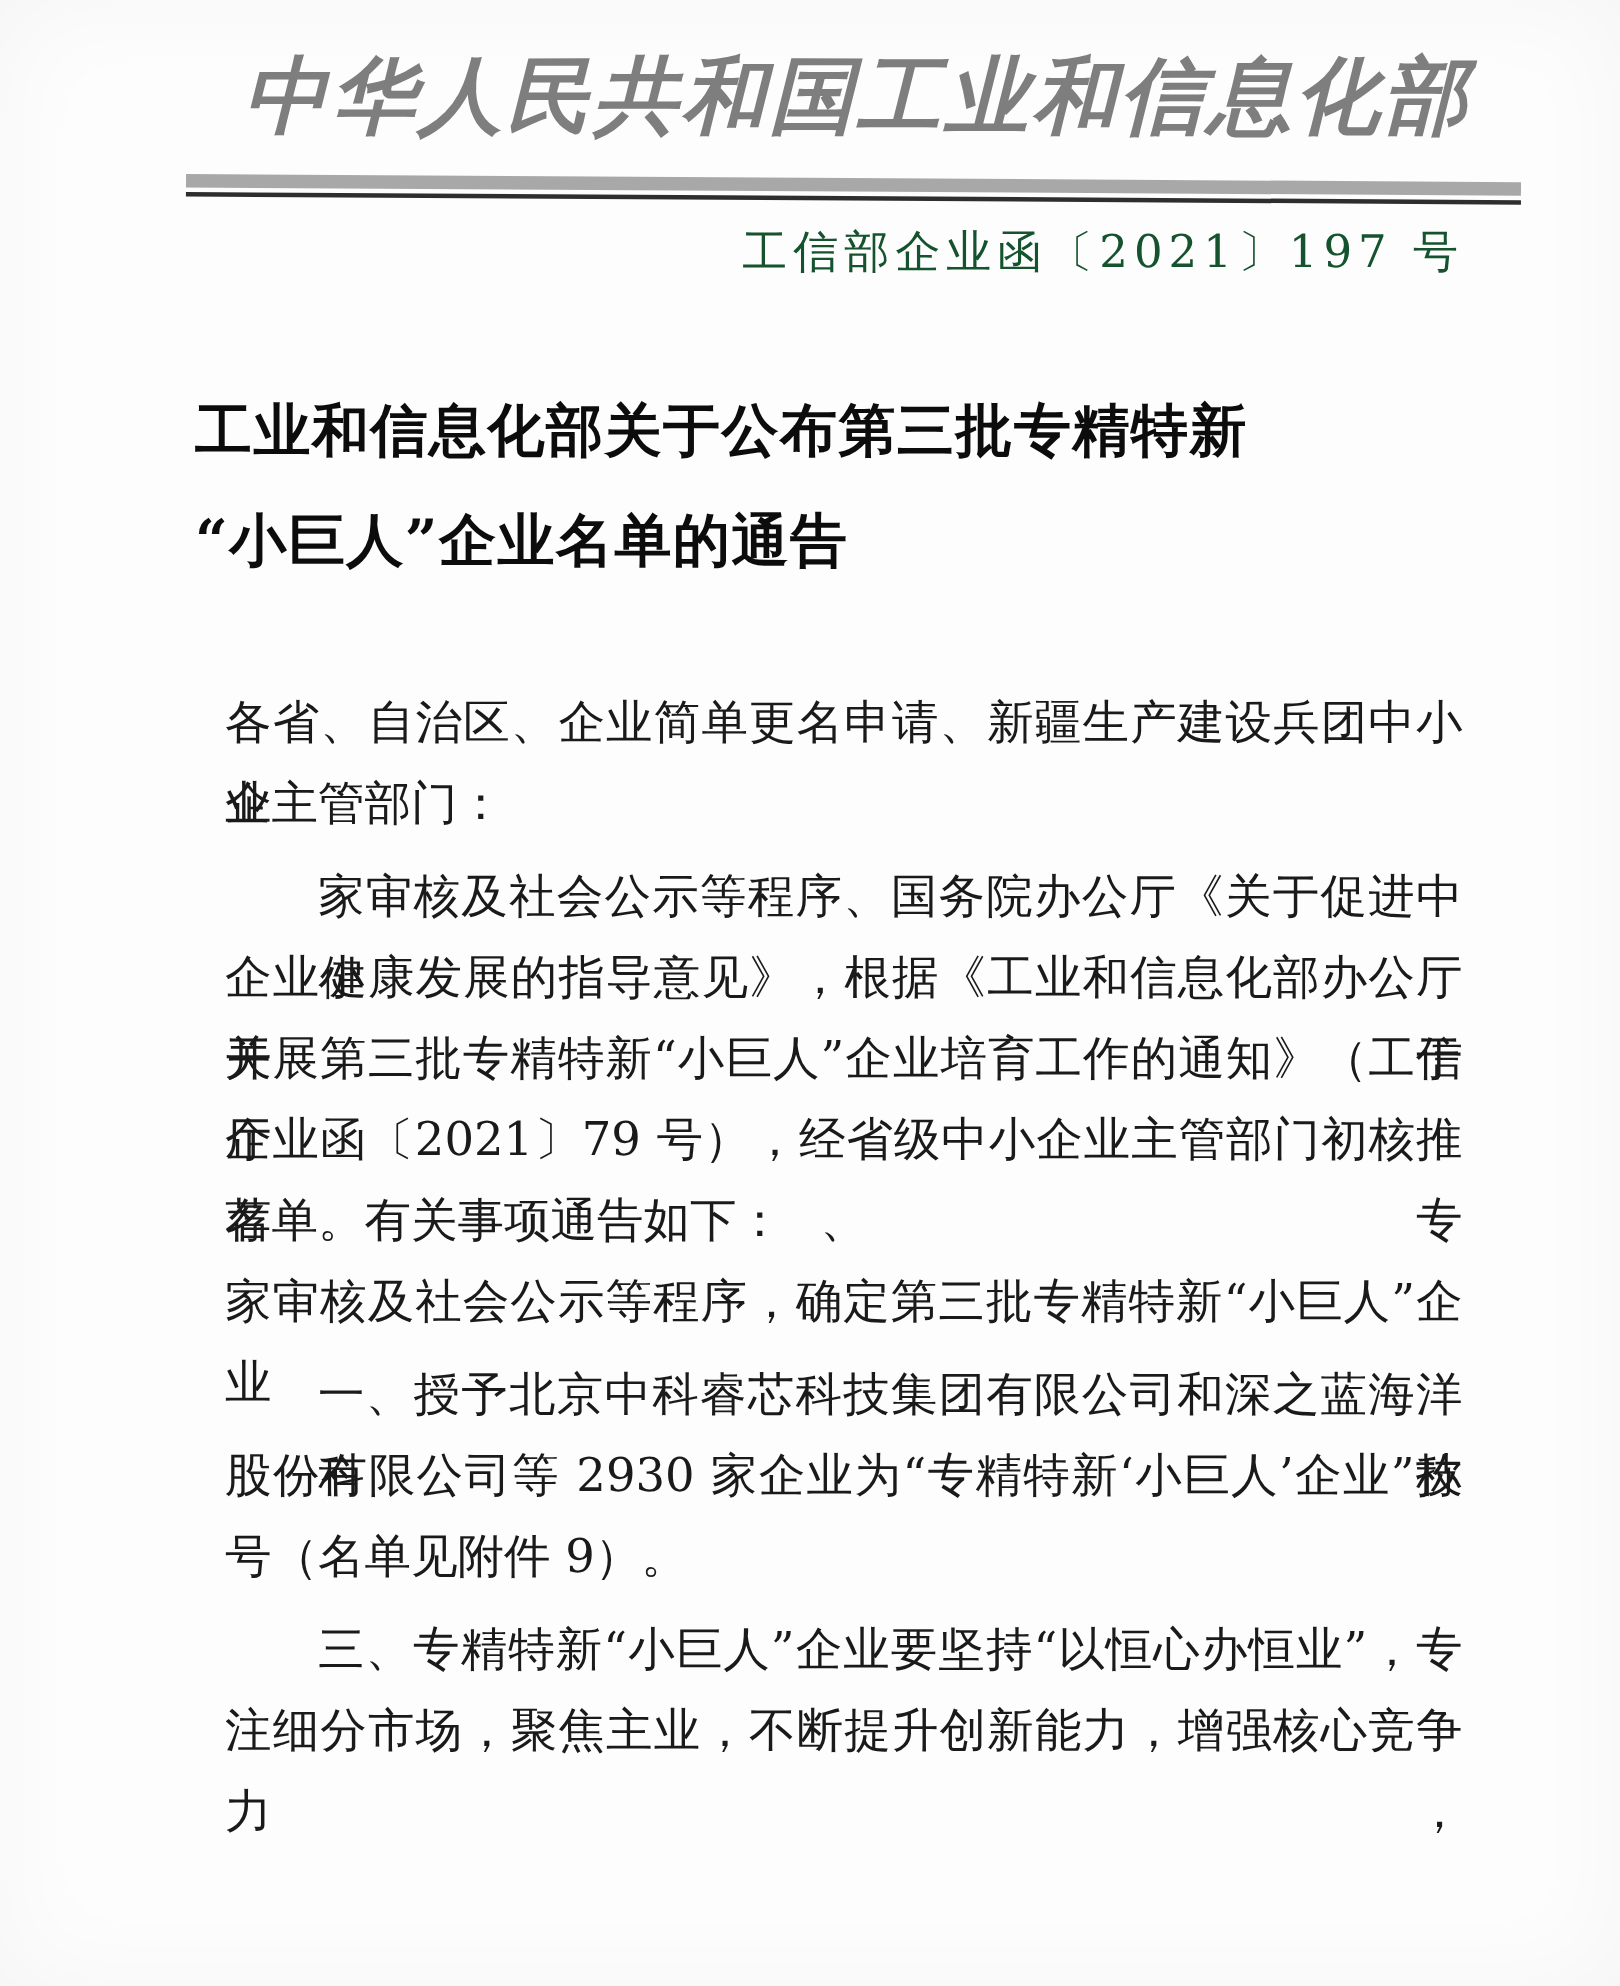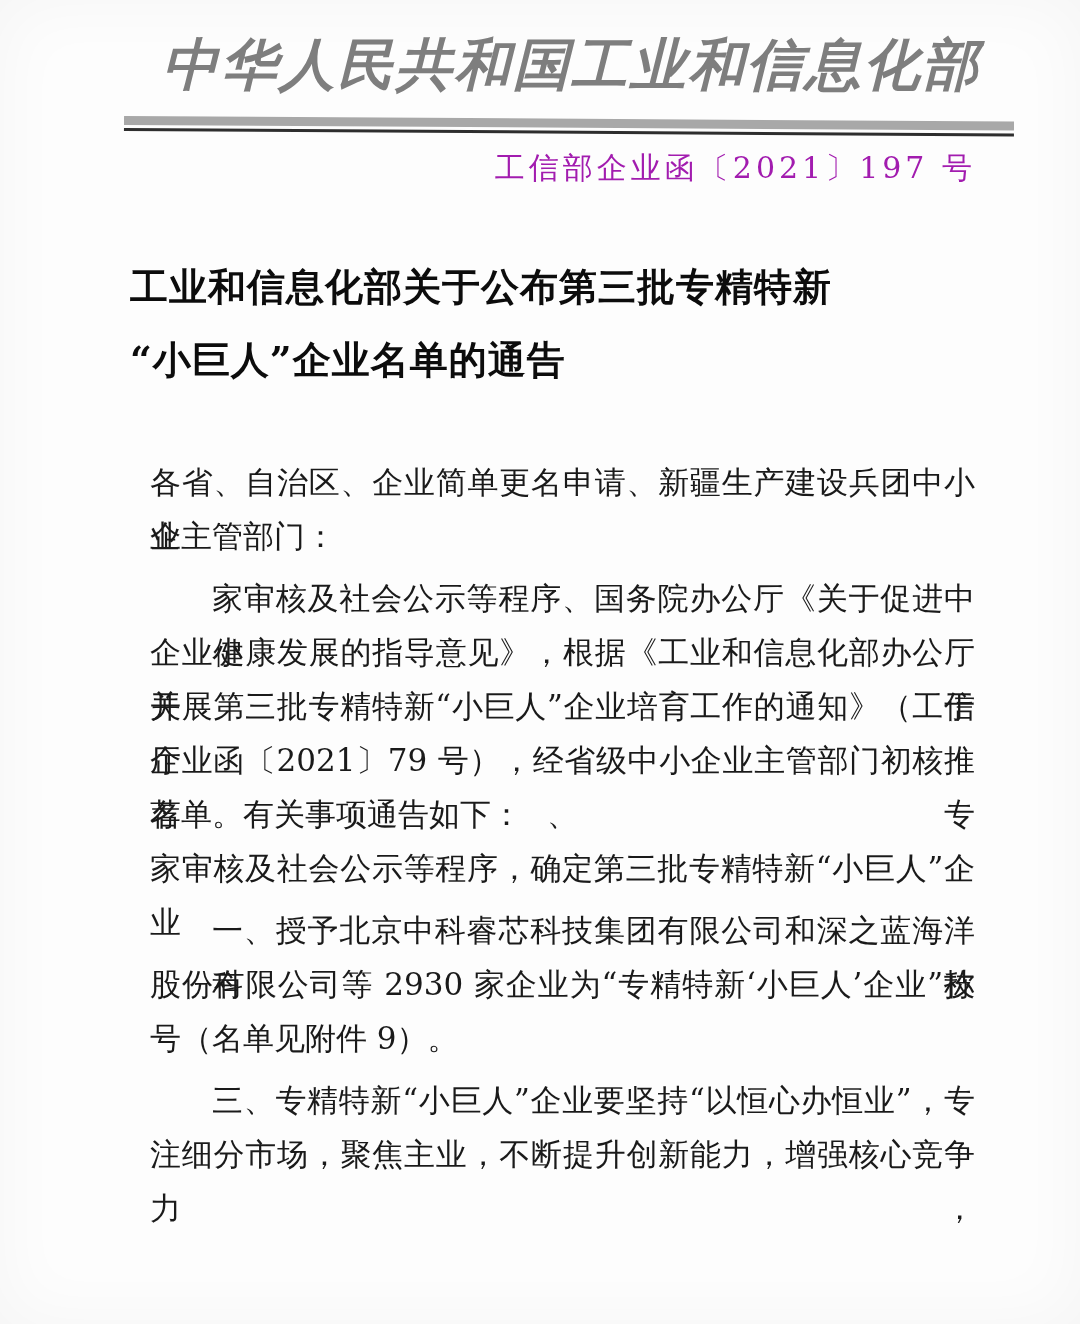--- a/index.html
+++ b/index.html
@@ -36,21 +36,21 @@
     transform:rotate(0.35deg);
     transform-origin:left center;
   }
   .rule-thick{height:9px;background:var(--rule-thick-color);}
   .rule-thin{height:3px;background:var(--rule-thin-color);margin-top:3px;}
   .doc-number{
     position:absolute;
     top:148px;right:104px;
     font-size:30px;
     letter-spacing:4px;
-    color:#a21caf;
+    color:#14532d;
     white-space:nowrap;
   }
   .title{
     position:absolute;
     top:250px;left:130px;width:880px;
     margin:0;
     text-align:left;
     font-size:38px;font-weight:bold;
     line-height:73px;
     color:var(--title-ink);

